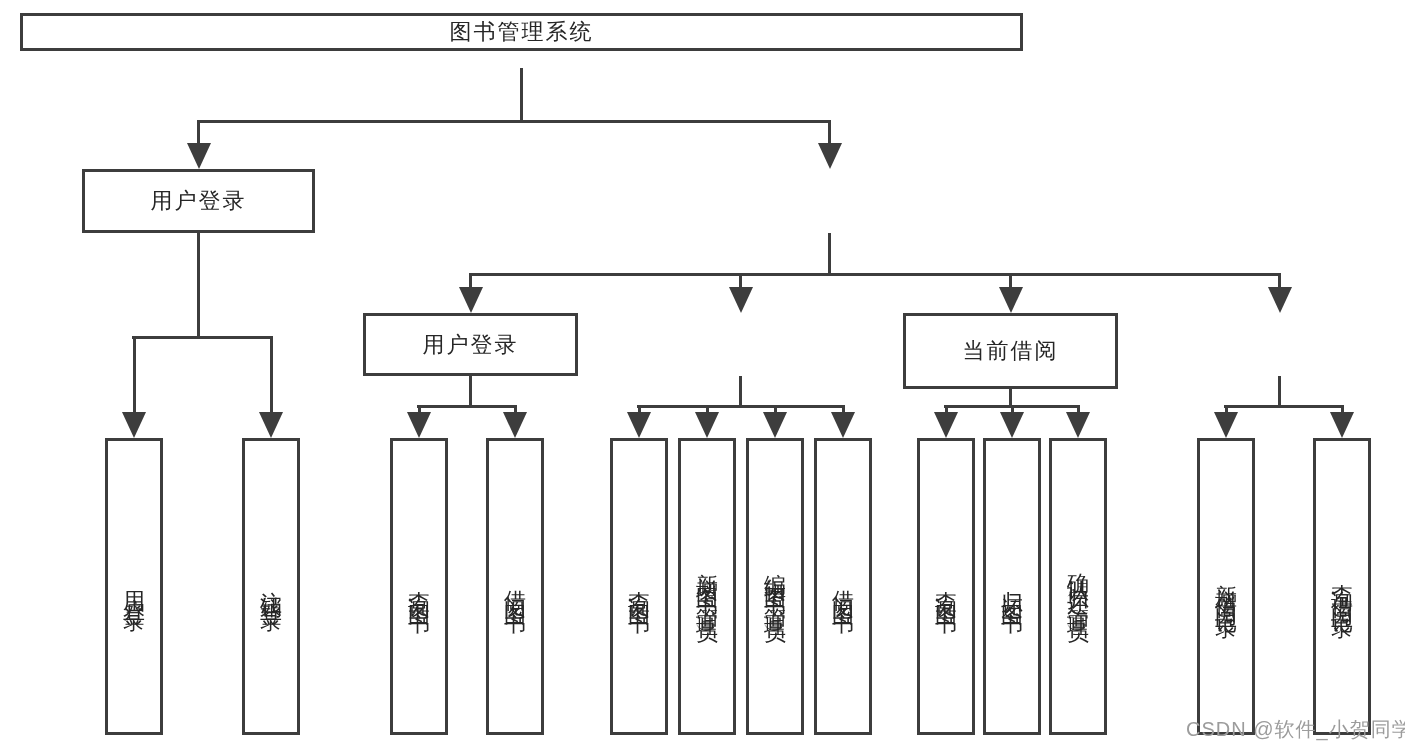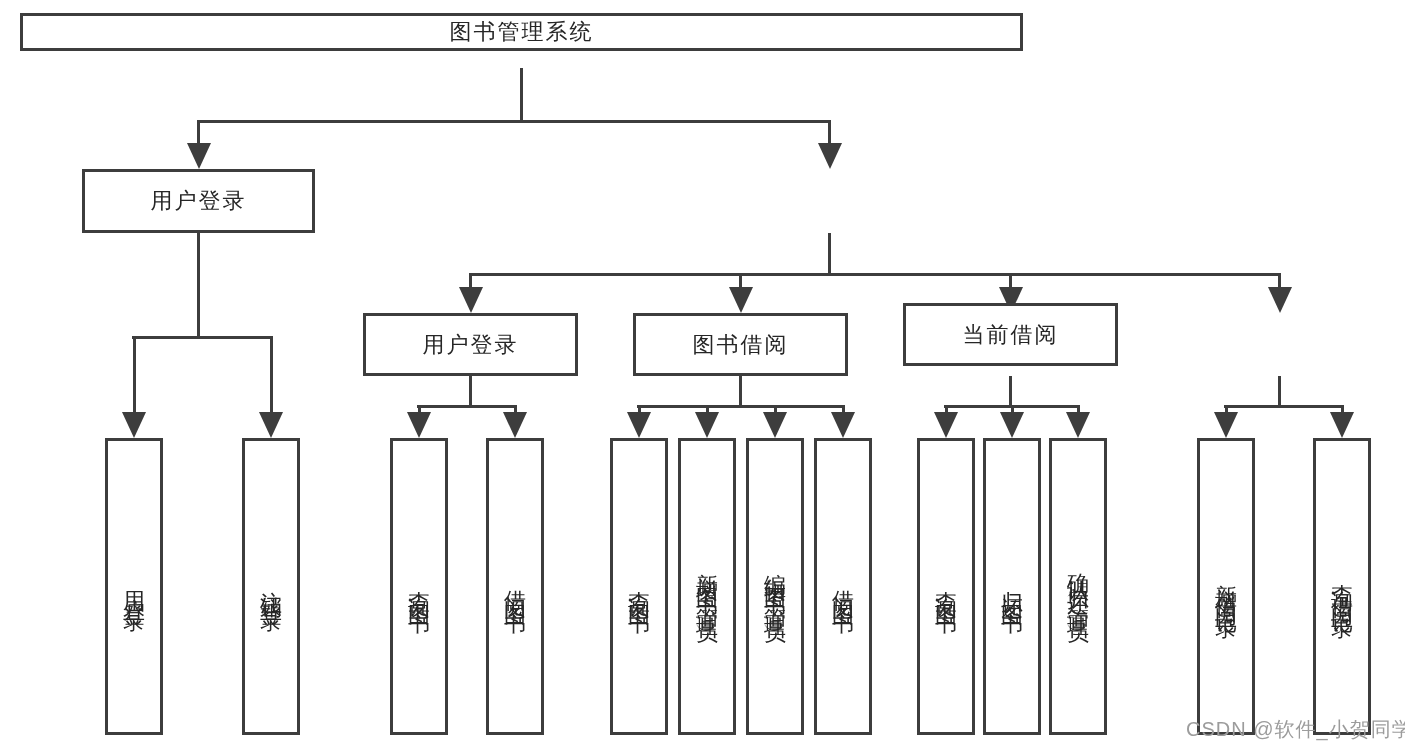--- a/index.html
+++ b/index.html
@@ -31,24 +31,21 @@
     <span class="lbl h">图书管理系统</span>
   </div>
 
   <div class="box" style="left:82px;top:169px;width:233px;height:64px;">
     <span class="lbl h">用户登录</span>
   </div>
 
   <div class="box" style="left:363px;top:313px;width:215px;height:63px;">
     <span class="lbl h">用户登录</span>
   </div>
-  <div class="box" style="left:633px;top:313px;width:215px;height:63px;">
-    <span class="lbl h">图书借阅</span>
-  </div>
-  <div class="box" style="left:903px;top:303px;width:215px;height:63px;">
+  <div class="box" style="left:903px;top:313px;width:215px;height:76px;">
     <span class="lbl h">当前借阅</span>
   </div>
 
   <div class="box" style="left:105px;top:438px;width:58px;height:297px;">
     <span class="lbl v">用户登录</span>
   </div>
   <div class="box" style="left:242px;top:438px;width:58px;height:297px;">
     <span class="lbl v">注销登录</span>
   </div>
 

